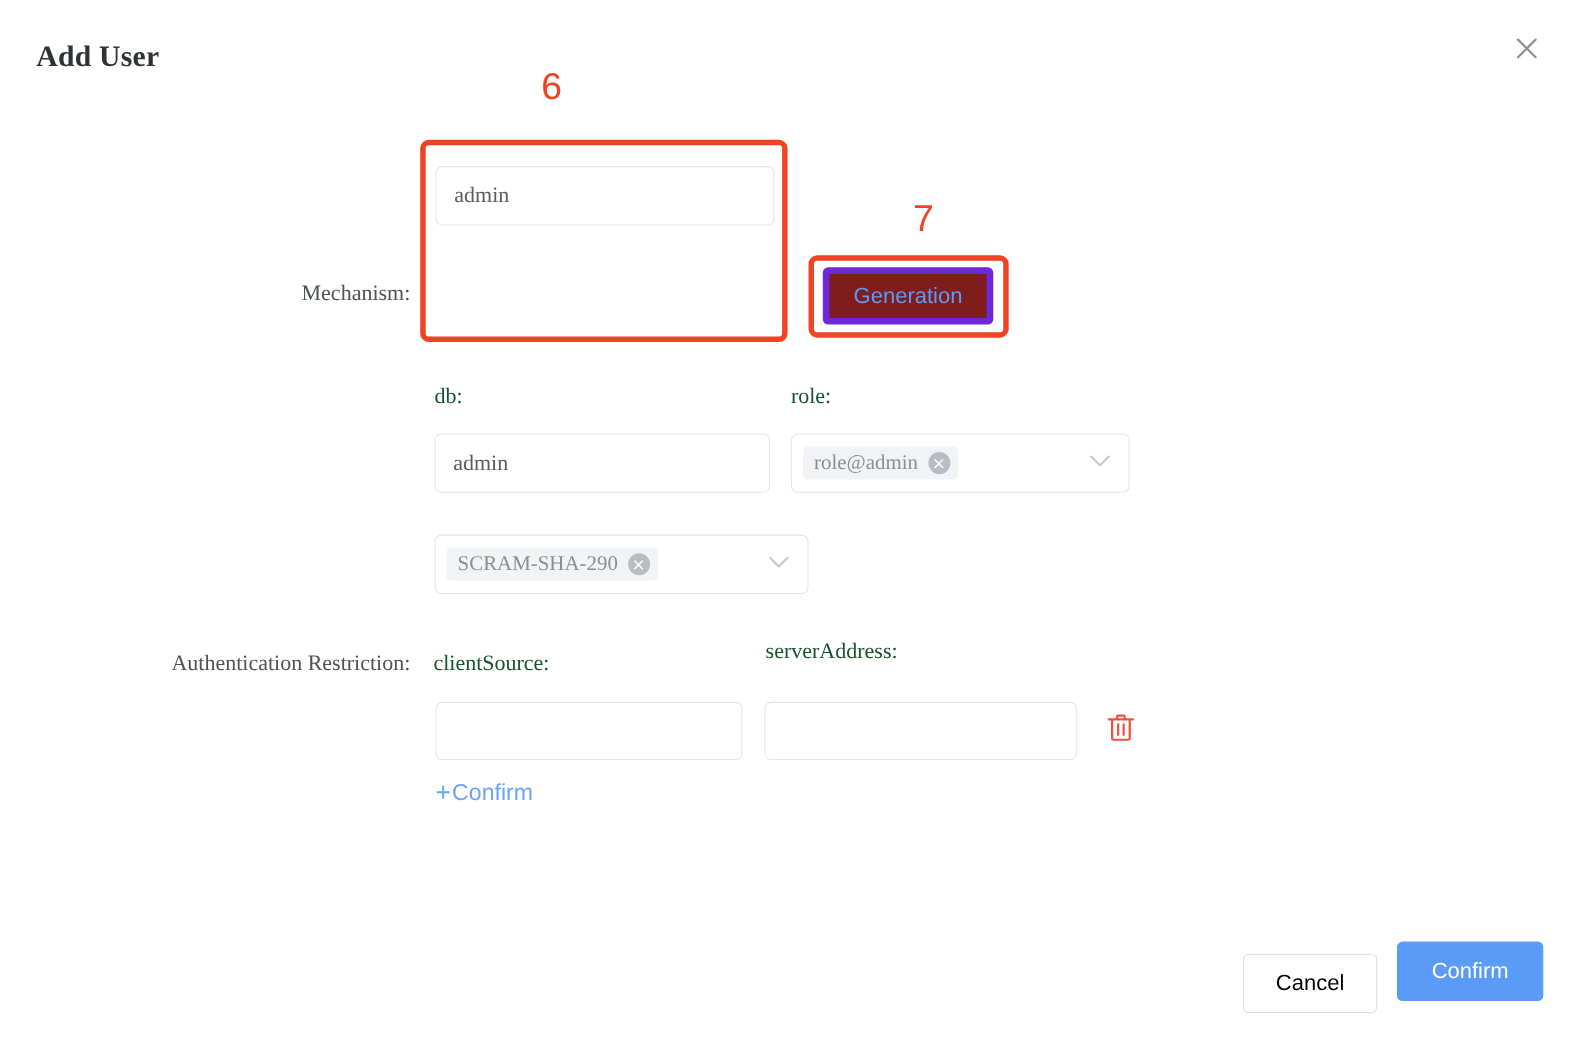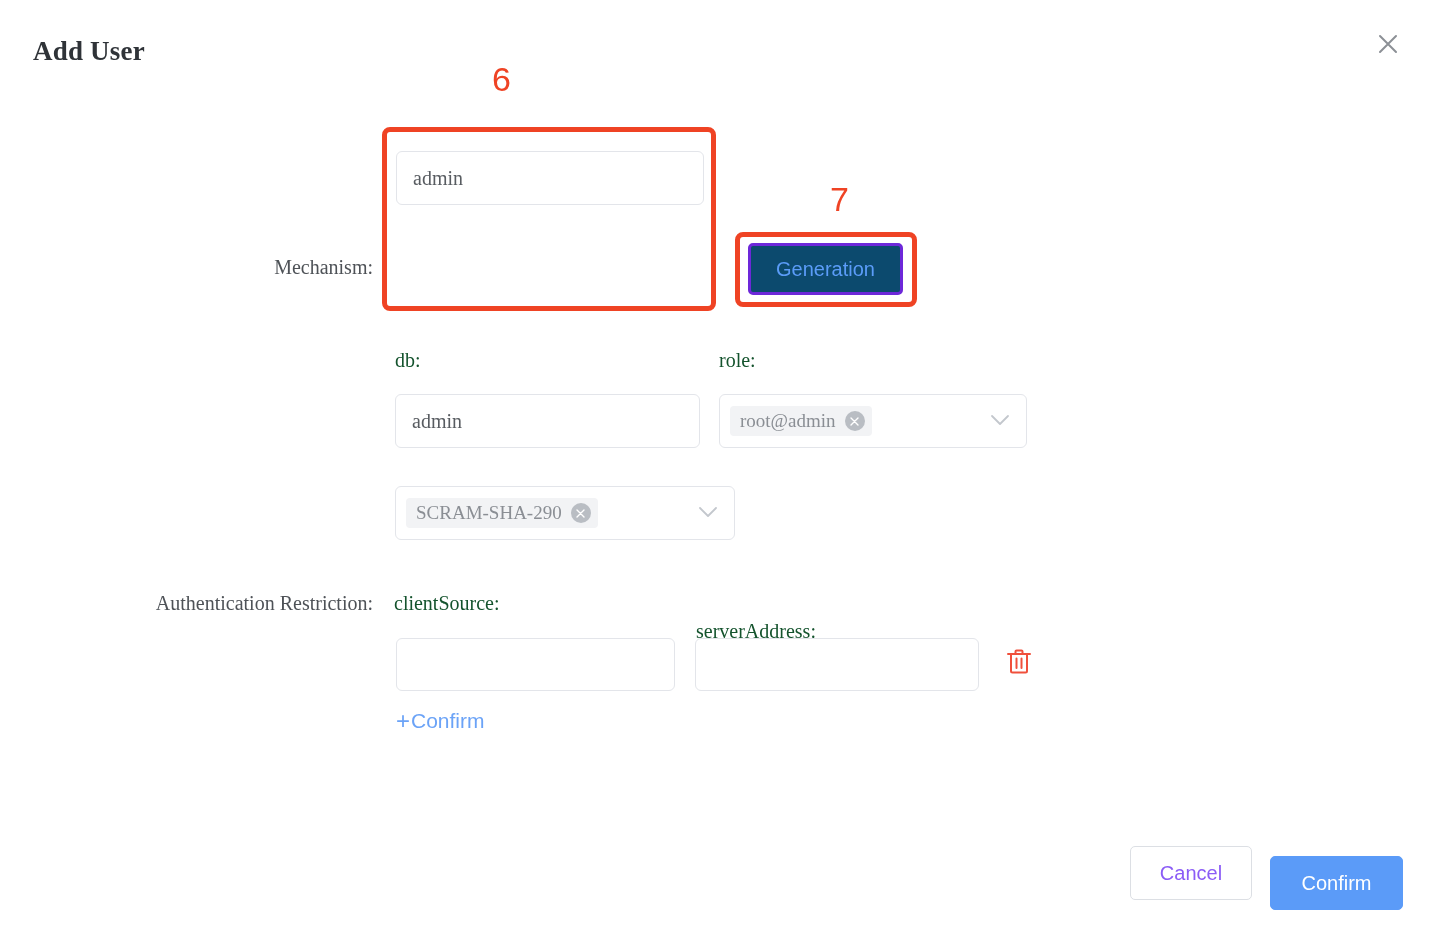--- a/index.html
+++ b/index.html
@@ -109,22 +109,22 @@
     top: 50%;
     transform: translateY(-50%);
     pointer-events: none;
   }
 
   
   .gen-btn {
     position: absolute;
     left: 748px; top: 243px;
     width: 155px; height: 52px;
-    background: #0c4a6e;
-    border: 3px solid #6d28d9;
+    background: #7f1d1d;
+    border: 6px solid #6d28d9;
     border-radius: 5px;
     color: #5b9cf8;
     font-family: "Liberation Sans", "DejaVu Sans", sans-serif;
     font-size: 20px;
     display: flex;
     align-items: center;
     justify-content: center;
     cursor: pointer;
   }
 
@@ -151,28 +151,28 @@
   .trash-btn {
     position: absolute;
     left: 1006px; top: 647px;
     width: 26px; height: 28px;
     cursor: pointer;
   }
 
   
   .btn-cancel {
     position: absolute;
-    left: 1130px; top: 846px;
+    left: 1130px; top: 867px;
     width: 122px; height: 54px;
     background: #ffffff;
     border: 1px solid #dcdfe4;
     border-radius: 5px;
     font-family: "Liberation Sans", "DejaVu Sans", sans-serif;
     font-size: 20px;
-    color: #8b5cf6;
+    color: #000000;
     display: flex; align-items: center; justify-content: center;
     cursor: pointer;
   }
   .btn-confirm {
     position: absolute;
     left: 1270px; top: 856px;
     width: 133px; height: 54px;
     background: #5b9bf8;
     border: 1px solid #5b9bf8;
     border-radius: 5px;
@@ -224,21 +224,21 @@
 
   <div class="sub-lbl" style="left:395px; top:349px;">db:</div>
   <div class="sub-lbl" style="left:719px; top:349px;">role:</div>
 
   <div class="txtbox" style="left:395px; top:394px; width:305px; height:54px;">
     <span>admin</span>
   </div>
 
   <div class="selbox" style="left:719px; top:394px; width:308px; height:54px;">
     <span class="tag">
-      <span>root@admin</span>
+      <span>role@admin</span>
       <span class="tag-close">
         <svg width="11" height="11" viewBox="0 0 11 11" aria-hidden="true">
           <path d="M2 2 L9 9 M9 2 L2 9" stroke="#ffffff" stroke-width="1.4" stroke-linecap="round" fill="none"></path>
         </svg>
       </span>
     </span>
     <span class="chevron">
       <svg width="20" height="12" viewBox="0 0 20 12" aria-hidden="true">
         <path d="M2 2 L10 10 L18 2" stroke="#c3c7cd" stroke-width="1.8" fill="none" stroke-linecap="round" stroke-linejoin="round"></path>
       </svg>
@@ -256,21 +256,21 @@
     </span>
     <span class="chevron">
       <svg width="20" height="12" viewBox="0 0 20 12" aria-hidden="true">
         <path d="M2 2 L10 10 L18 2" stroke="#c3c7cd" stroke-width="1.8" fill="none" stroke-linecap="round" stroke-linejoin="round"></path>
       </svg>
     </span>
   </div>
 
   <div class="lbl" style="left:20px; top:592px; width:353px;">Authentication Restriction:</div>
   <div class="sub-lbl" style="left:394px; top:592px;">clientSource:</div>
-  <div class="sub-lbl" style="left:696px; top:620px;">serverAddress:</div>
+  <div class="sub-lbl" style="left:696px; top:581px;">serverAddress:</div>
 
   <div class="txtbox" style="left:396px; top:638px; width:279px; height:53px;">
     <span></span>
   </div>
   <div class="txtbox" style="left:695px; top:638px; width:284px; height:53px;">
     <span></span>
   </div>
 
   <div class="trash-btn">
     <svg width="26" height="28" viewBox="0 0 26 28" aria-hidden="true">

